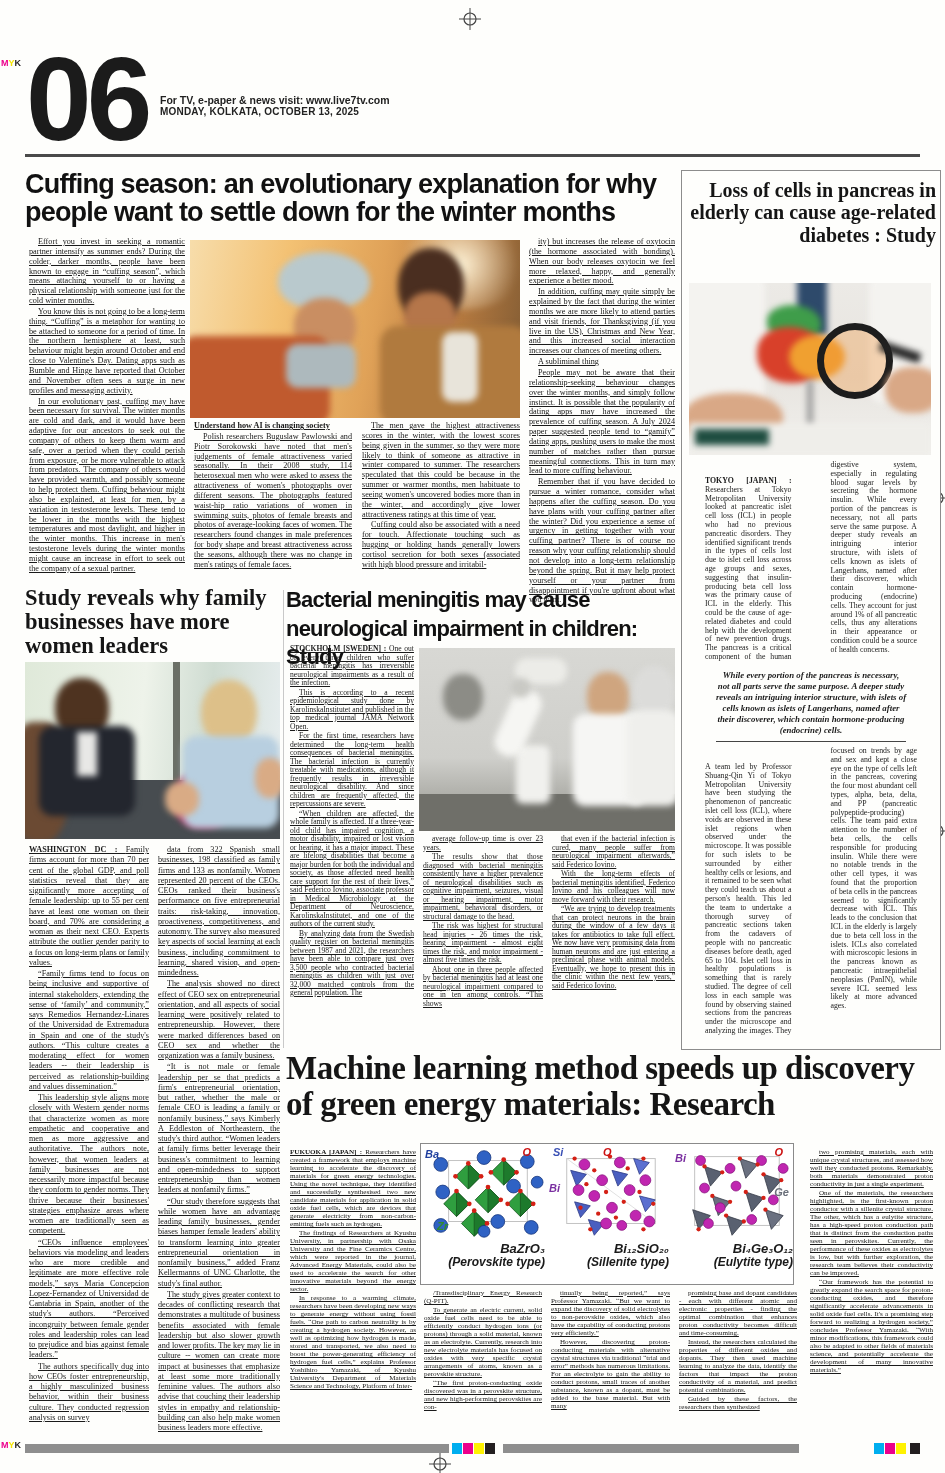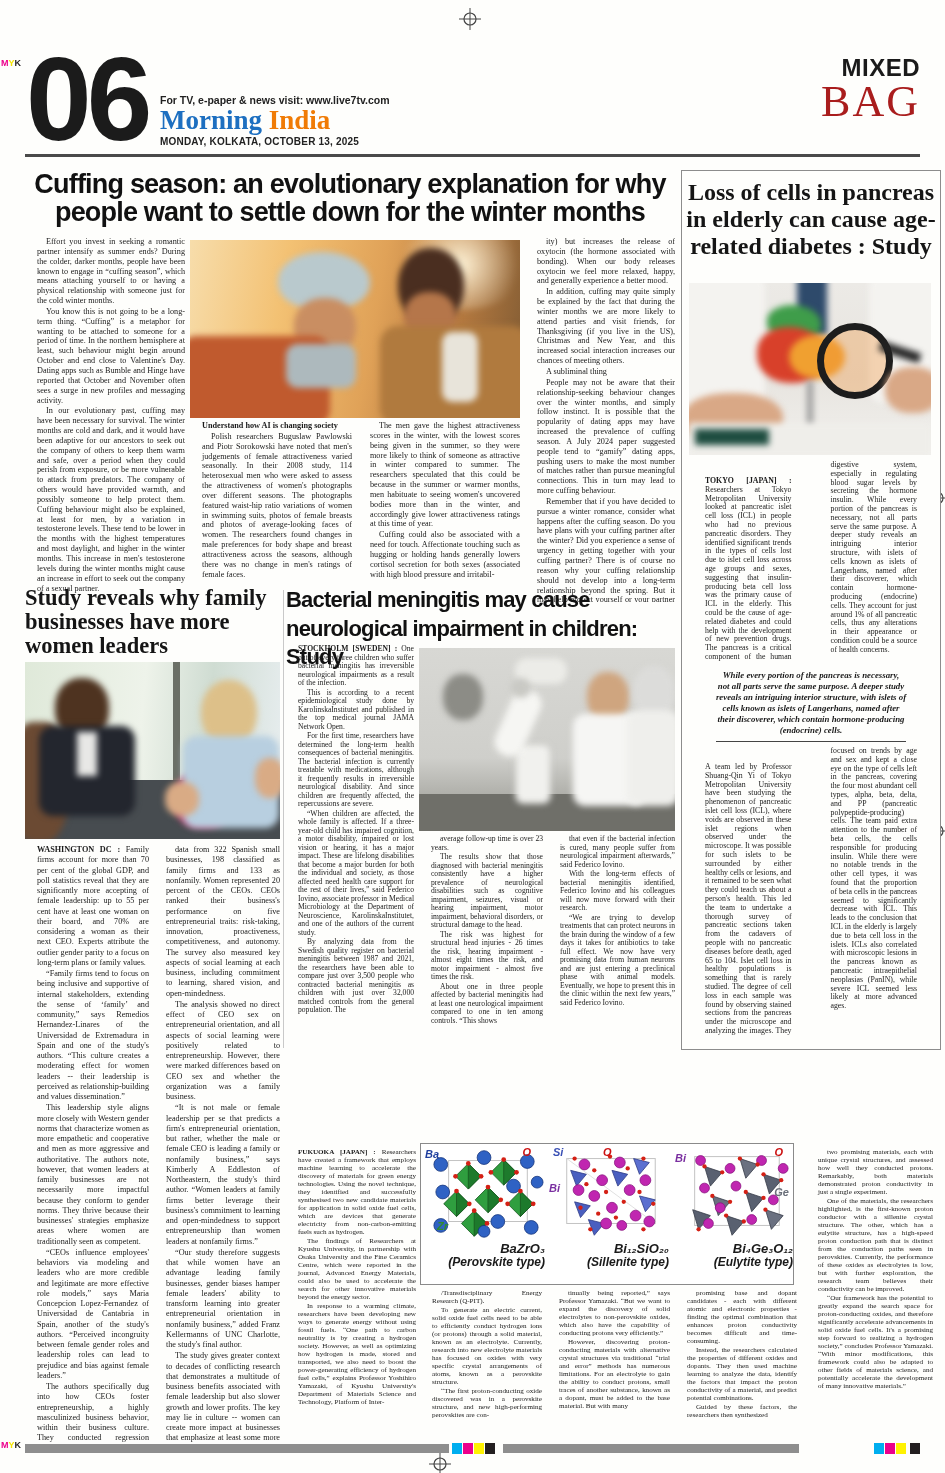--- a/index.html
+++ b/index.html
@@ -11,47 +11,47 @@
   .mast-info{position:absolute;left:160px;top:73px;}
   .mast-tag{font-family:"Liberation Sans",sans-serif;font-weight:bold;font-size:10.5px;color:#222;margin-top:21px;}
   .mast-brand{font-family:"Liberation Serif",serif;font-weight:bold;font-size:27px;line-height:1.1;}
   .mast-date{font-family:"Liberation Sans",sans-serif;font-weight:bold;font-size:10px;color:#222;letter-spacing:.2px;}
   .sect{position:absolute;right:25px;top:56px;text-align:right;}
   .sect-mixed{font-family:"Liberation Sans",sans-serif;font-weight:bold;font-size:24px;letter-spacing:.5px;line-height:1;}
   .sect-bag{font-family:"Liberation Serif",serif;font-size:44px;line-height:1;letter-spacing:2px;}
   .hrule{position:absolute;left:25px;width:895px;top:154px;height:3px;background:#4a4a4a;}
   
   .col{position:absolute;overflow:hidden;text-align:justify;}
-  .col p{margin:0 0 1px 12px;}
+  .col p{margin:0 0 1px 4px;text-decoration:underline;}
   .col [data-bind-paras] p, .col.indented p{text-indent:9px;}
   .col p.first{text-indent:9px;}
   .lead-p{text-indent:0 !important;}
   .dateline{font-weight:bold;}
   .body-8  p{font-size:8.2px;line-height:1.2;}
   .body-82f p{font-size:8.2px;line-height:1.25;}
   .body-76 p{font-size:7.6px;line-height:1.12;}
   .body-71 p{font-size:7.1px;line-height:1.13;}
   
   .hl-cond{font-family:"Liberation Sans",sans-serif;font-weight:bold;letter-spacing:-.8px;color:#111;}
   .hl-serif{font-family:"Liberation Serif",serif;font-weight:bold;color:#151515;}
-  .cuffing-hl{position:absolute;left:25px;top:170px;width:650px;font-size:27px;line-height:1.05;text-align:center;}
+  .cuffing-hl{position:absolute;left:25px;top:170px;width:650px;font-size:27px;line-height:1.05;}
   .men-hl{position:absolute;left:286px;top:586px;width:392px;font-size:22px;line-height:1.3;}
   .fam-hl{position:absolute;left:25px;top:586px;width:258px;font-size:22.5px;line-height:1.06;}
   .ml-hl{position:absolute;left:286px;top:1050px;width:652px;font-size:33px;line-height:1.1;letter-spacing:-.5px;}
   
   .photo{position:absolute;overflow:hidden;background:#ddd;}
   .photo div{position:absolute;}
   .ph-couple{background:linear-gradient(100deg,#f7ddab 0%,#f3c173 28%,#e0a258 55%,#b67a40 78%,#7e5a33 100%);}
   .soft{filter:blur(3px);}
   .ph-pancreas{background:linear-gradient(180deg,#eceae6 0%,#e7e4df 55%,#f2f1ee 100%);}
   .ph-biz{background:linear-gradient(95deg,#dfe9d9 0%,#eef3ea 45%,#cfdcd2 70%,#e8eef0 100%);}
   .ph-robot{background:linear-gradient(180deg,#d8d8d4 0%,#cfcfcb 60%,#a8a8a2 85%,#8f8f89 100%);}
   
   .pan-box{position:absolute;left:681px;top:170px;width:258px;height:878px;border:1px solid #8c8c8c;background:#fefefc;}
-  .pan-hl{position:absolute;left:4px;right:4px;top:8px;font-size:24px;line-height:1.12;text-align:center;}
+  .pan-hl{position:absolute;left:4px;right:4px;top:8px;font-size:20px;line-height:1.12;text-align:right;}
   .pan-body{position:absolute;left:7px;top:290px;width:244px;height:580px;overflow:hidden;
             column-count:2;column-gap:7px;text-align:justify;}
   .pan-body p{margin:16px;font-size:7.8px;line-height:1.13;}
   .pullquote{column-span:all;width:78%;margin:4px auto 5px auto;font-style:italic;font-weight:bold;
              font-size:8.8px;line-height:1.25;text-align:center;border-bottom:1.5px solid #444;padding-bottom:5px;}
   
   .fig-box{position:absolute;left:420px;top:1143px;width:372px;height:140px;border:1px solid #8a8a8a;
            background:#fff;display:flex;}
   .fig-cell{position:relative;flex:1;text-align:right;padding-top:2px;font-style:italic;}
   .fig-cap1{font-family:"Liberation Sans",sans-serif;font-weight:bold;font-size:13px;line-height:1.1;}
@@ -93,29 +93,21 @@
   <div class="myk" style="left:1px;top:58px;">
     <span data-bind="print_marks.m" style="color: rgb(236, 0, 140);">M</span><span data-bind="print_marks.y" style="color: rgb(245, 228, 0);">Y</span><span data-bind="print_marks.k" style="color: rgb(35, 31, 32);">K</span>
   </div>
   <div class="myk" style="left:1px;top:1440px;">
     <span data-bind="print_marks.m" style="color: rgb(236, 0, 140);">M</span><span data-bind="print_marks.y" style="color: rgb(245, 228, 0);">Y</span><span data-bind="print_marks.k" style="color: rgb(35, 31, 32);">K</span>
   </div>
 
   <div class="pagenum" data-bind="masthead.page_number">06</div>
   <div class="mast-info">
     <div class="mast-tag" data-bind="masthead.tagline">For TV, e-paper &amp; news visit: www.live7tv.com</div>
-    <div class="mast-brand">
-      <span data-bind="masthead.brand_word1" style="color: rgb(29, 111, 192);">Morning</span>
-      <span data-bind="masthead.brand_word2" style="color: rgb(240, 123, 5);">India</span>
-    </div>
     <div class="mast-date" data-bind="masthead.date_line">MONDAY, KOLKATA, OCTOBER 13, 2025</div>
-  </div>
-  <div class="sect">
-    <div class="sect-mixed" data-bind="masthead.section_word1">MIXED</div>
-    <div class="sect-bag" data-bind="masthead.section_word2" style="color: rgb(169, 29, 29);">BAG</div>
   </div>
   <div class="hrule"></div>
 
   <div class="hl-cond cuffing-hl" data-bind="articles.cuffing.headline">Cuffing season: an evolutionary explanation for why people want to settle down for the winter months</div>
 
   <div class="photo ph-couple" style="left:190px;top:240px;width:330px;height:178px;">
     <div class="soft" style="left:200px;top:-20px;width:140px;height:90px;border-radius:50%;background:radial-gradient(circle,#fdf3d8 0%,rgba(253,243,216,0) 70%);"></div>
     <div class="soft" style="left:88px;top:12px;width:92px;height:58px;border-radius:48% 52% 45% 45%;background:#b9c9cd;"></div>
     <div class="soft" style="left:104px;top:58px;width:62px;height:58px;border-radius:46%;background:#c98e62;"></div>
     <div class="soft" style="left:208px;top:8px;width:66px;height:76px;border-radius:48%;background:#4a2e20;"></div>
@@ -249,20 +241,21 @@
       </div>
   </div>
   <div class="col body-76" style="left:548px;top:835px;width:127px;height:213px;">
     <div data-bind-paras="articles.meningitis.col3">
         <p class="first">that even if the bacterial infection is cured, many people suffer from neurological impairment afterwards,” said Federico Iovino.</p>
         <p class="first">With the long-term effects of bacterial meningitis identified, Federico Iovino and his colleagues will now move forward with their research.</p>
         <p class="first">“We are trying to develop treatments that can protect neurons in the brain during the window of a few days it takes for antibiotics to take full effect. We now have very promising data from human neurons and are just entering a preclinical phase with animal models. Eventually, we hope to present this in the clinic within the next few years,” said Federico Iovino.</p>
       </div>
   </div>
 
+  <div class="hl-serif ml-hl" data-bind="articles.materials.headline">Machine learning method speeds up discovery of green energy materials: Research</div>
 
   <div class="col body-71" style="left:286px;top:1148px;width:130px;height:295px;">
     <p class="lead-p"><b class="dateline" data-bind="articles.materials.dateline">FUKUOKA [JAPAN] : </b><span data-bind="articles.materials.lead">Researchers have created a framework that employs machine learning to accelerate the discovery of materials for green energy technologies. Using the novel technique, they identified and successfully synthesised two new candidate materials for application in solid oxide fuel cells, which are devices that generate electricity from non-carbon-emitting fuels such as hydrogen.</span></p>
     <div data-bind-paras="articles.materials.col1">
         <p class="first">The findings of Researchers at Kyushu University, in partnership with Osaka University and the Fine Ceramics Centre, which were reported in the journal, Advanced Energy Materials, could also be used to accelerate the search for other innovative materials beyond the energy sector.</p>
         <p class="first">In response to a warming climate, researchers have been developing new ways to generate energy without using fossil fuels. “One path to carbon neutrality is by creating a hydrogen society. However, as well as optimizing how hydrogen is made, stored and transported, we also need to boost the power-generating efficiency of hydrogen fuel cells,” explains Professor Yoshihiro Yamazaki, of Kyushu University's Department of Materials Science and Technology, Platform of Inter-</p>
       </div>
   </div>
 
   <div class="fig-box">

